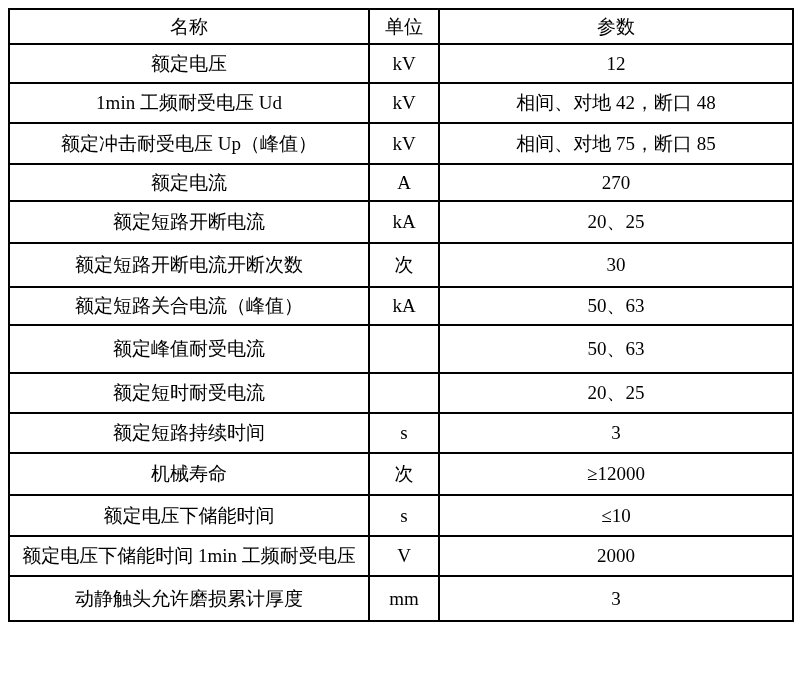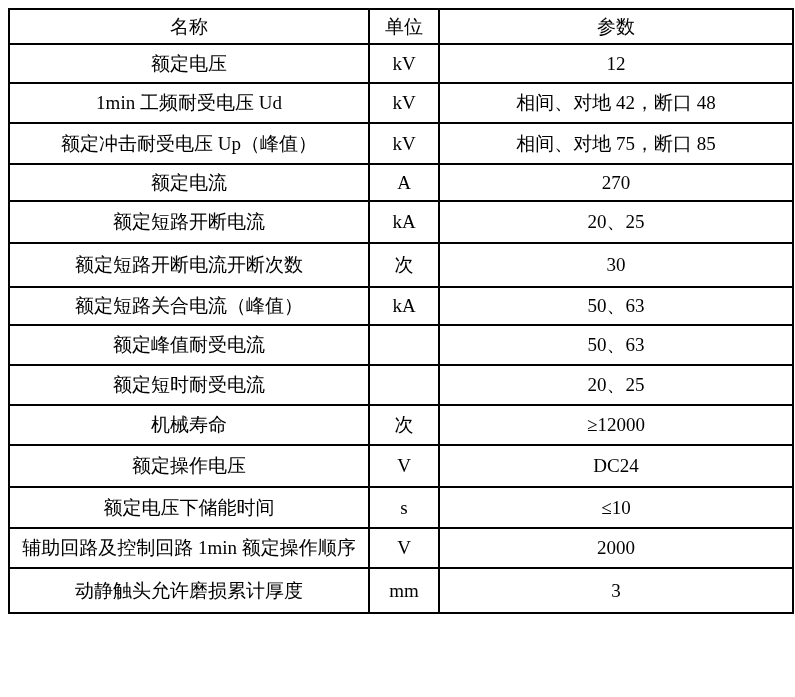--- a/index.html
+++ b/index.html
@@ -37,21 +37,21 @@
 
   
   tr:nth-child(1)  { height: 35px; }
   tr:nth-child(2)  { height: 39px; }
   tr:nth-child(3)  { height: 40px; }
   tr:nth-child(4)  { height: 41px; }
   tr:nth-child(5)  { height: 37px; padding-left: 28px; }
   tr:nth-child(6)  { height: 42px; padding-left: 20px; }
   tr:nth-child(7)  { height: 44px; }
   tr:nth-child(8)  { height: 38px; }
-  tr:nth-child(9)  { height: 40px; }
+  tr:nth-child(9)  { height: 48px; }
   tr:nth-child(10) { height: 40px; }
   tr:nth-child(11) { height: 40px; }
   tr:nth-child(12) { height: 42px; }
   tr:nth-child(13) { height: 41px; }
   tr:nth-child(14) { height: 40px; }
   tr:nth-child(15) { height: 45px; }
   tr:nth-child(16) { height: 40px; }
   tr:nth-child(17) { height: 36px; padding-left: 13px; }
 </style>
 </head>
@@ -109,36 +109,36 @@
         <td>额定峰值耐受电流</td>
         <td></td>
         <td>50、63</td>
       </tr>
       <tr>
         <td>额定短时耐受电流</td>
         <td></td>
         <td>20、25</td>
       </tr>
       <tr>
+        <td>额定短路持续时间</td>
+        <td>s</td>
+        <td>3</td>
+      </tr>
+      <tr>
         <td>机械寿命</td>
         <td>次</td>
         <td>≥12000</td>
-      </tr>
-      <tr>
-        <td>额定操作电压</td>
-        <td>V</td>
-        <td>DC24</td>
       </tr>
       <tr>
         <td>额定电压下储能时间</td>
         <td>s</td>
         <td>≤10</td>
       </tr>
       <tr>
-        <td>辅助回路及控制回路 1min 额定操作顺序</td>
+        <td>额定电压下储能时间 1min 工频耐受电压</td>
         <td>V</td>
         <td>2000</td>
       </tr>
       <tr>
         <td>动静触头允许磨损累计厚度</td>
         <td>mm</td>
         <td>3</td>
       </tr>
     </tbody>
   </table>

